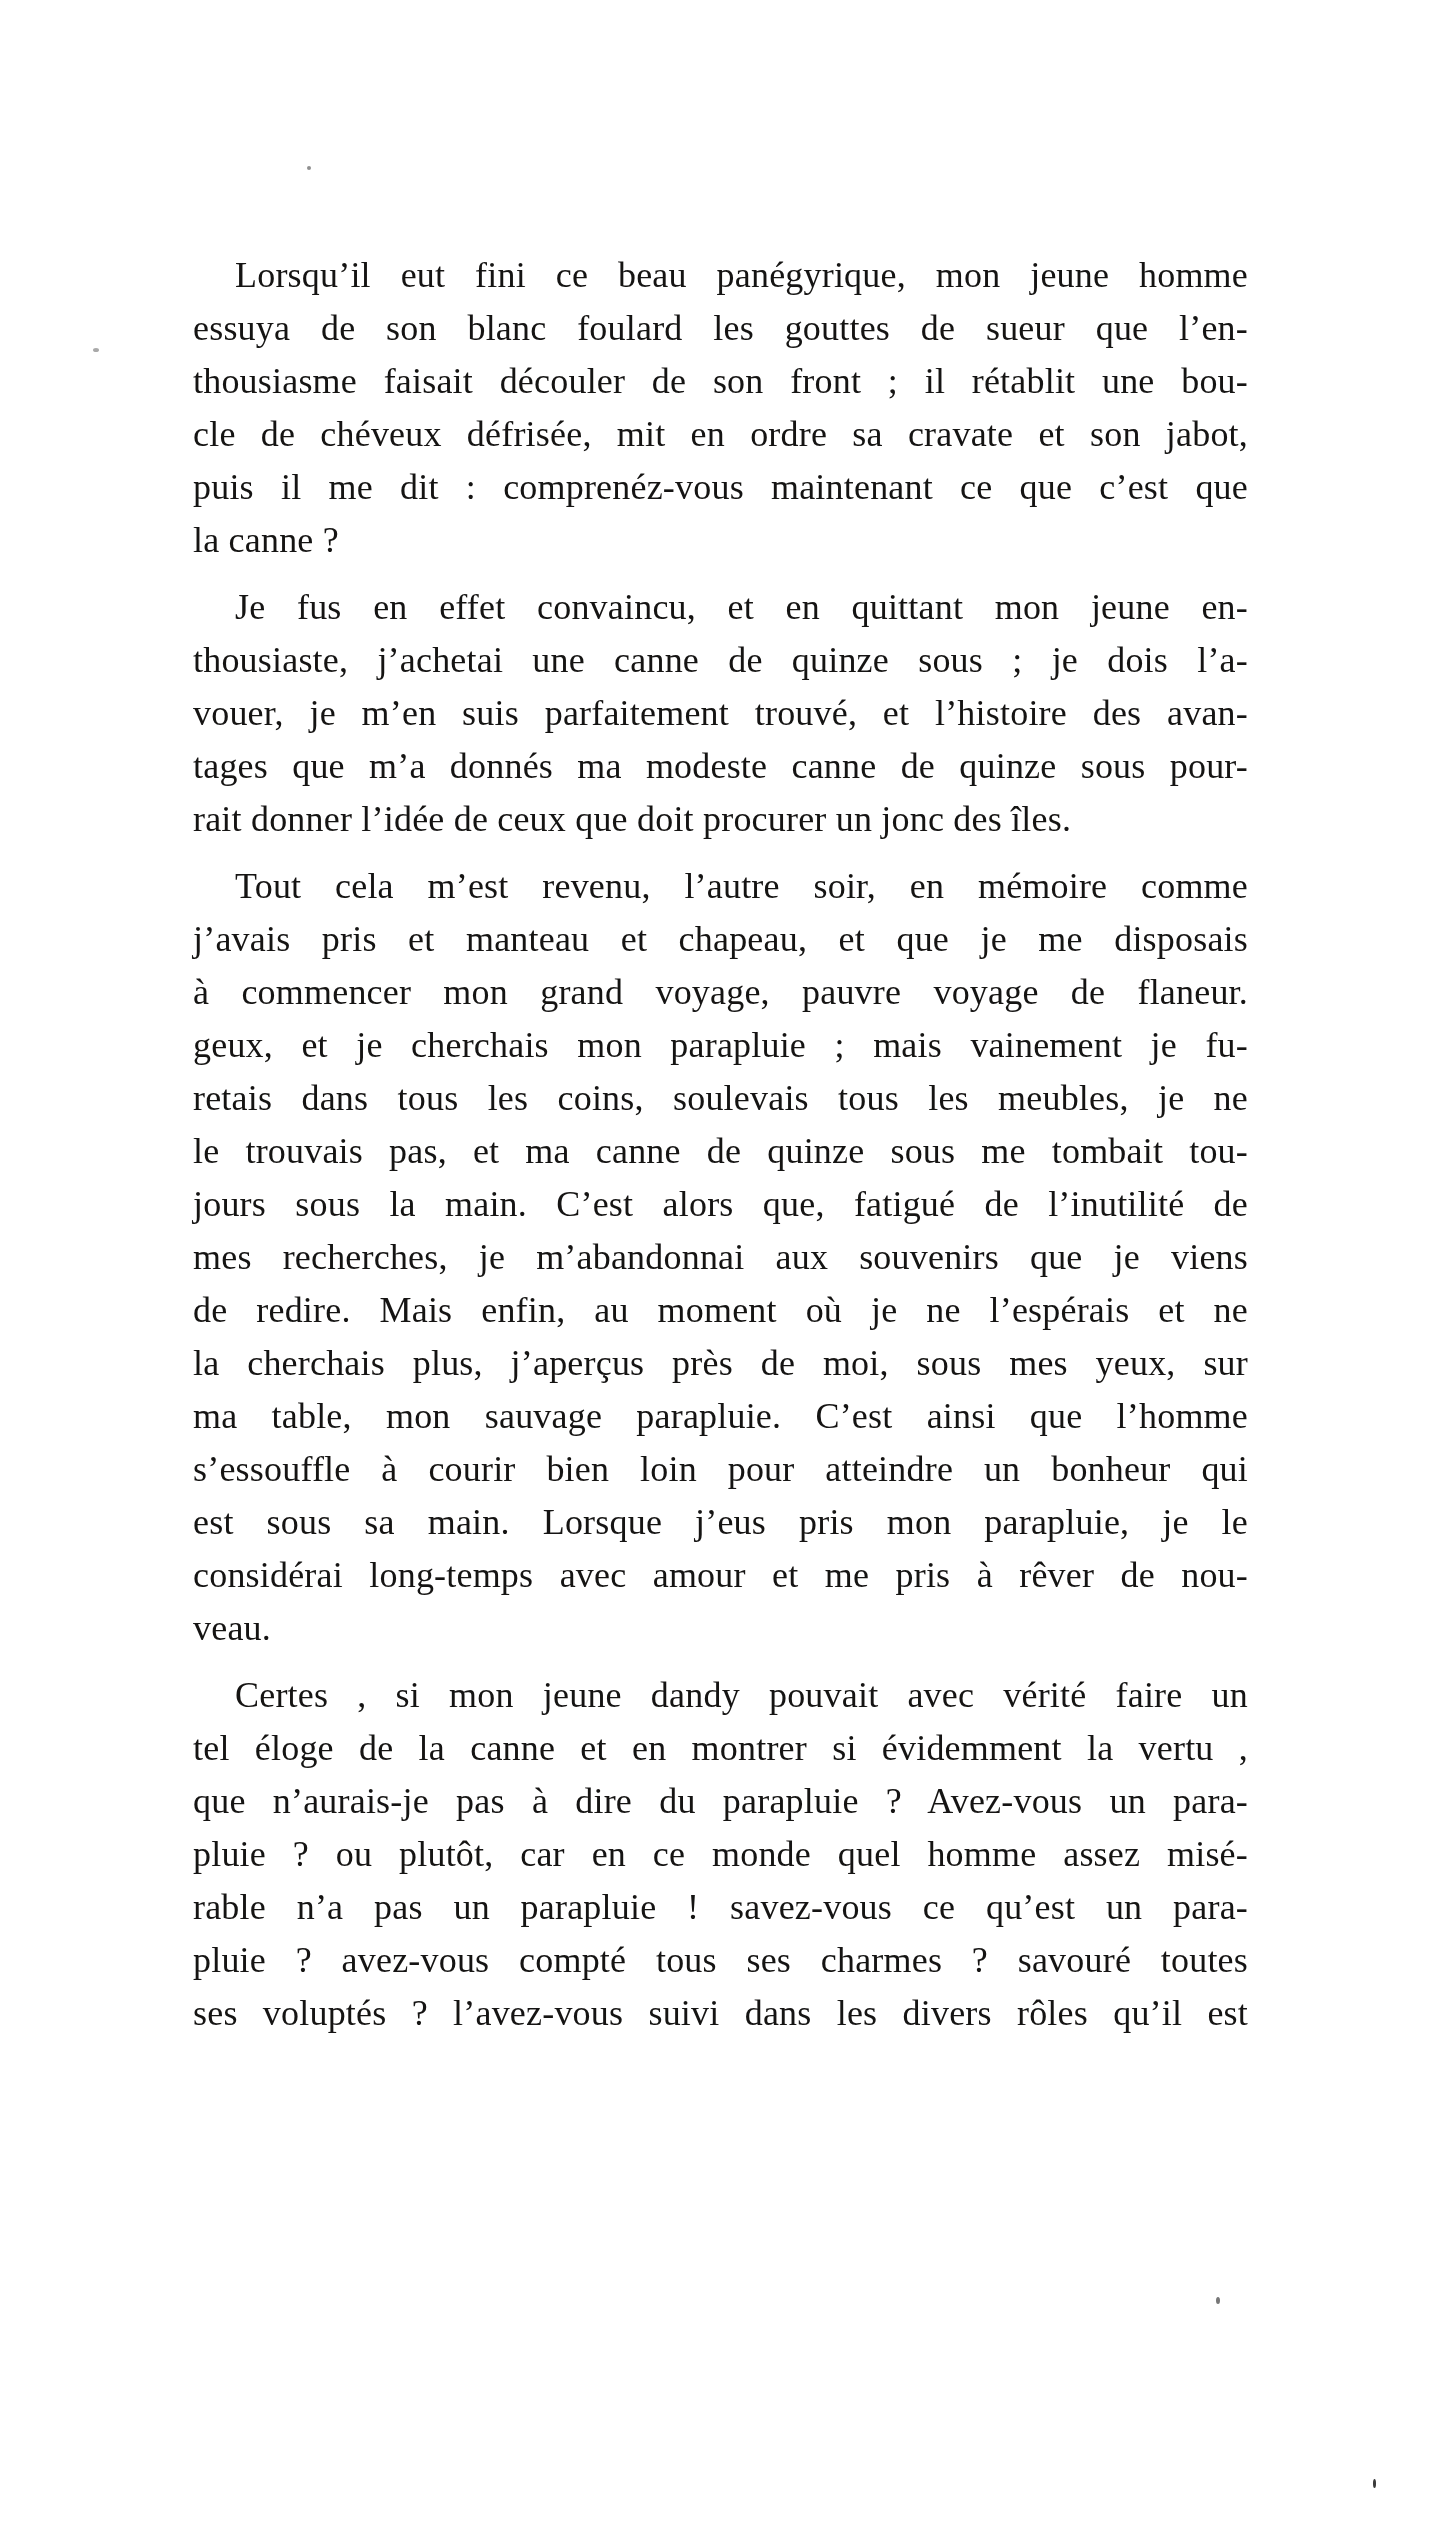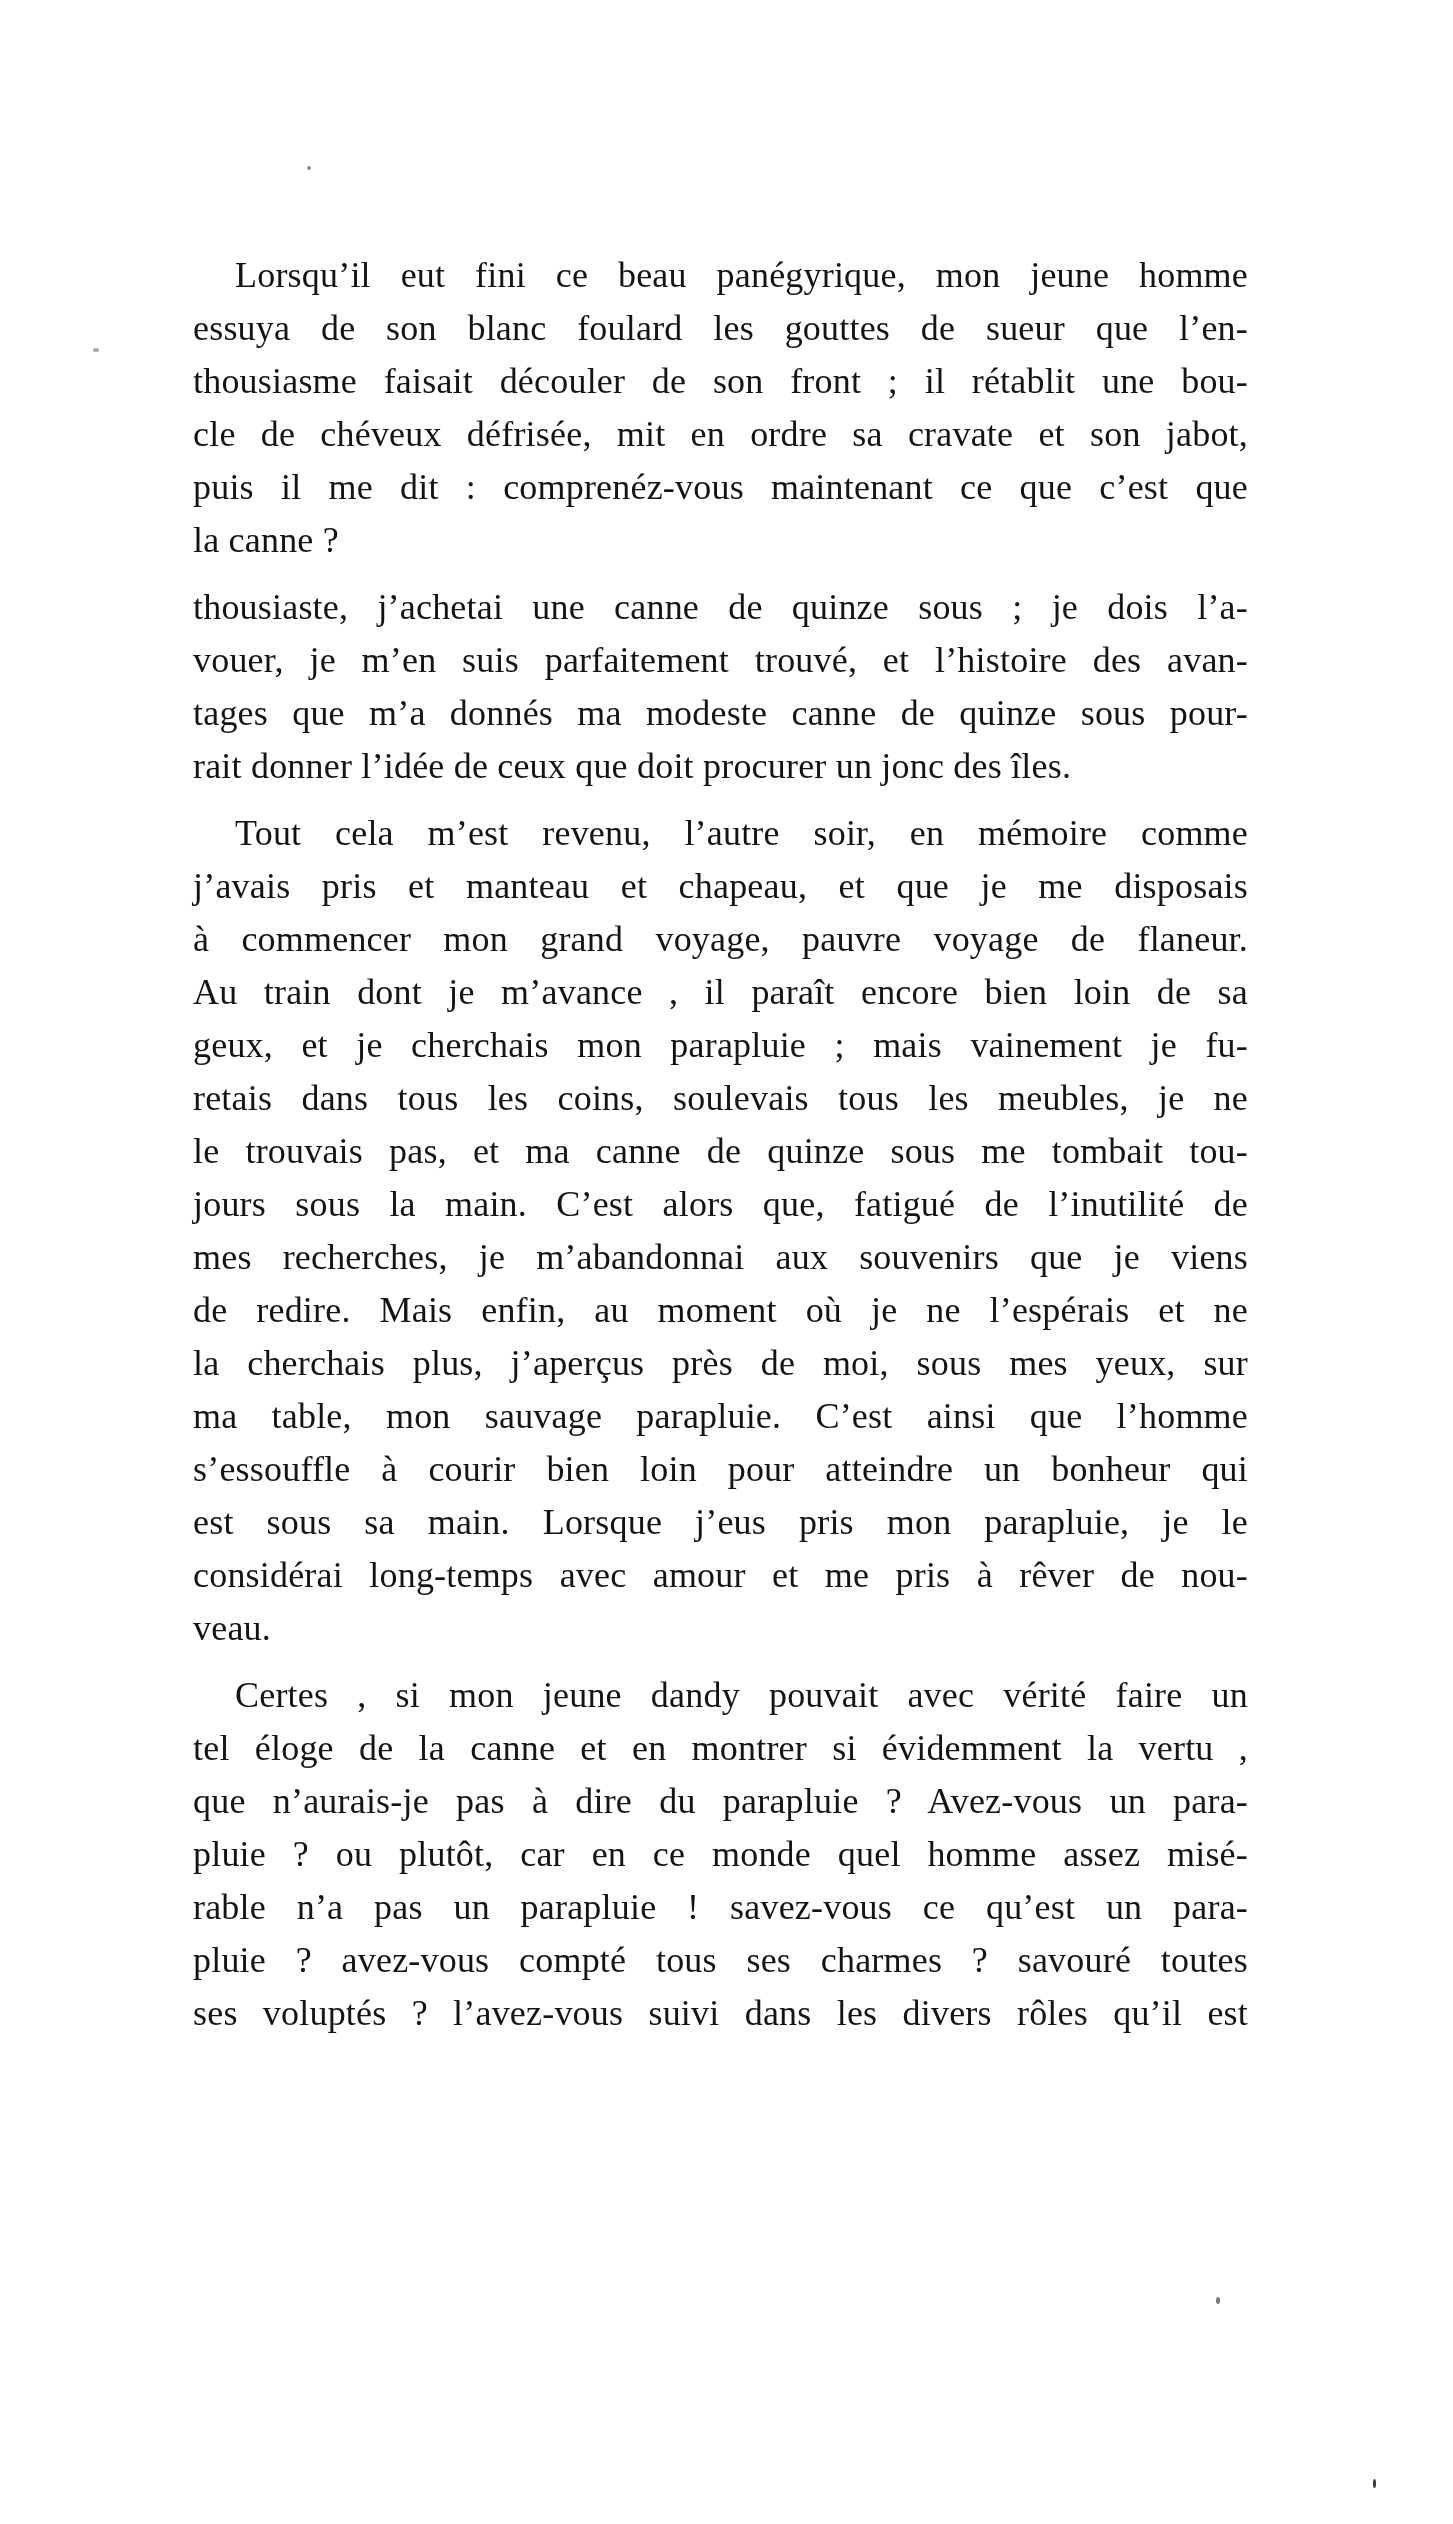--- a/index.html
+++ b/index.html
@@ -70,30 +70,30 @@
   <div class="content" id="content">
       <div class="para">
         <div class="line indent">Lorsqu’il eut fini ce beau panégyrique, mon jeune homme</div>
         <div class="line">essuya de son blanc foulard les gouttes de sueur que l’en-</div>
         <div class="line">thousiasme faisait découler de son front ; il rétablit une bou-</div>
         <div class="line">cle de chéveux défrisée, mit en ordre sa cravate et son jabot,</div>
         <div class="line">puis il me dit : comprenéz-vous maintenant ce que c’est que</div>
         <div class="line last">la canne ?</div>
       </div>
       <div class="para">
+        <div class="line indent">Je fus en effet convaincu, et en quittant mon jeune en-</div>
         <div class="line">thousiaste, j’achetai une canne de quinze sous ; je dois l’a-</div>
         <div class="line">vouer, je m’en suis parfaitement trouvé, et l’histoire des avan-</div>
         <div class="line">tages que m’a donnés ma modeste canne de quinze sous pour-</div>
         <div class="line last">rait donner l’idée de ceux que doit procurer un jonc des îles.</div>
       </div>
       <div class="para">
         <div class="line indent">Tout cela m’est revenu, l’autre soir, en mémoire comme</div>
         <div class="line">j’avais pris et manteau et chapeau, et que je me disposais</div>
         <div class="line">à commencer mon grand voyage, pauvre voyage de flaneur.</div>
-        <div class="line">Au train dont je m’avance , il paraît encore bien loin de sa</div>
         <div class="line">geux, et je cherchais mon parapluie ; mais vainement je fu-</div>
         <div class="line">retais dans tous les coins, soulevais tous les meubles, je ne</div>
         <div class="line">le trouvais pas, et ma canne de quinze sous me tombait tou-</div>
         <div class="line">jours sous la main. C’est alors que, fatigué de l’inutilité de</div>
         <div class="line">mes recherches, je m’abandonnai aux souvenirs que je viens</div>
         <div class="line">de redire. Mais enfin, au moment où je ne l’espérais et ne</div>
         <div class="line">la cherchais plus, j’aperçus près de moi, sous mes yeux, sur</div>
         <div class="line">ma table, mon sauvage parapluie. C’est ainsi que l’homme</div>
         <div class="line">s’essouffle à courir bien loin pour atteindre un bonheur qui</div>
         <div class="line">est sous sa main. Lorsque j’eus pris mon parapluie, je le</div>

